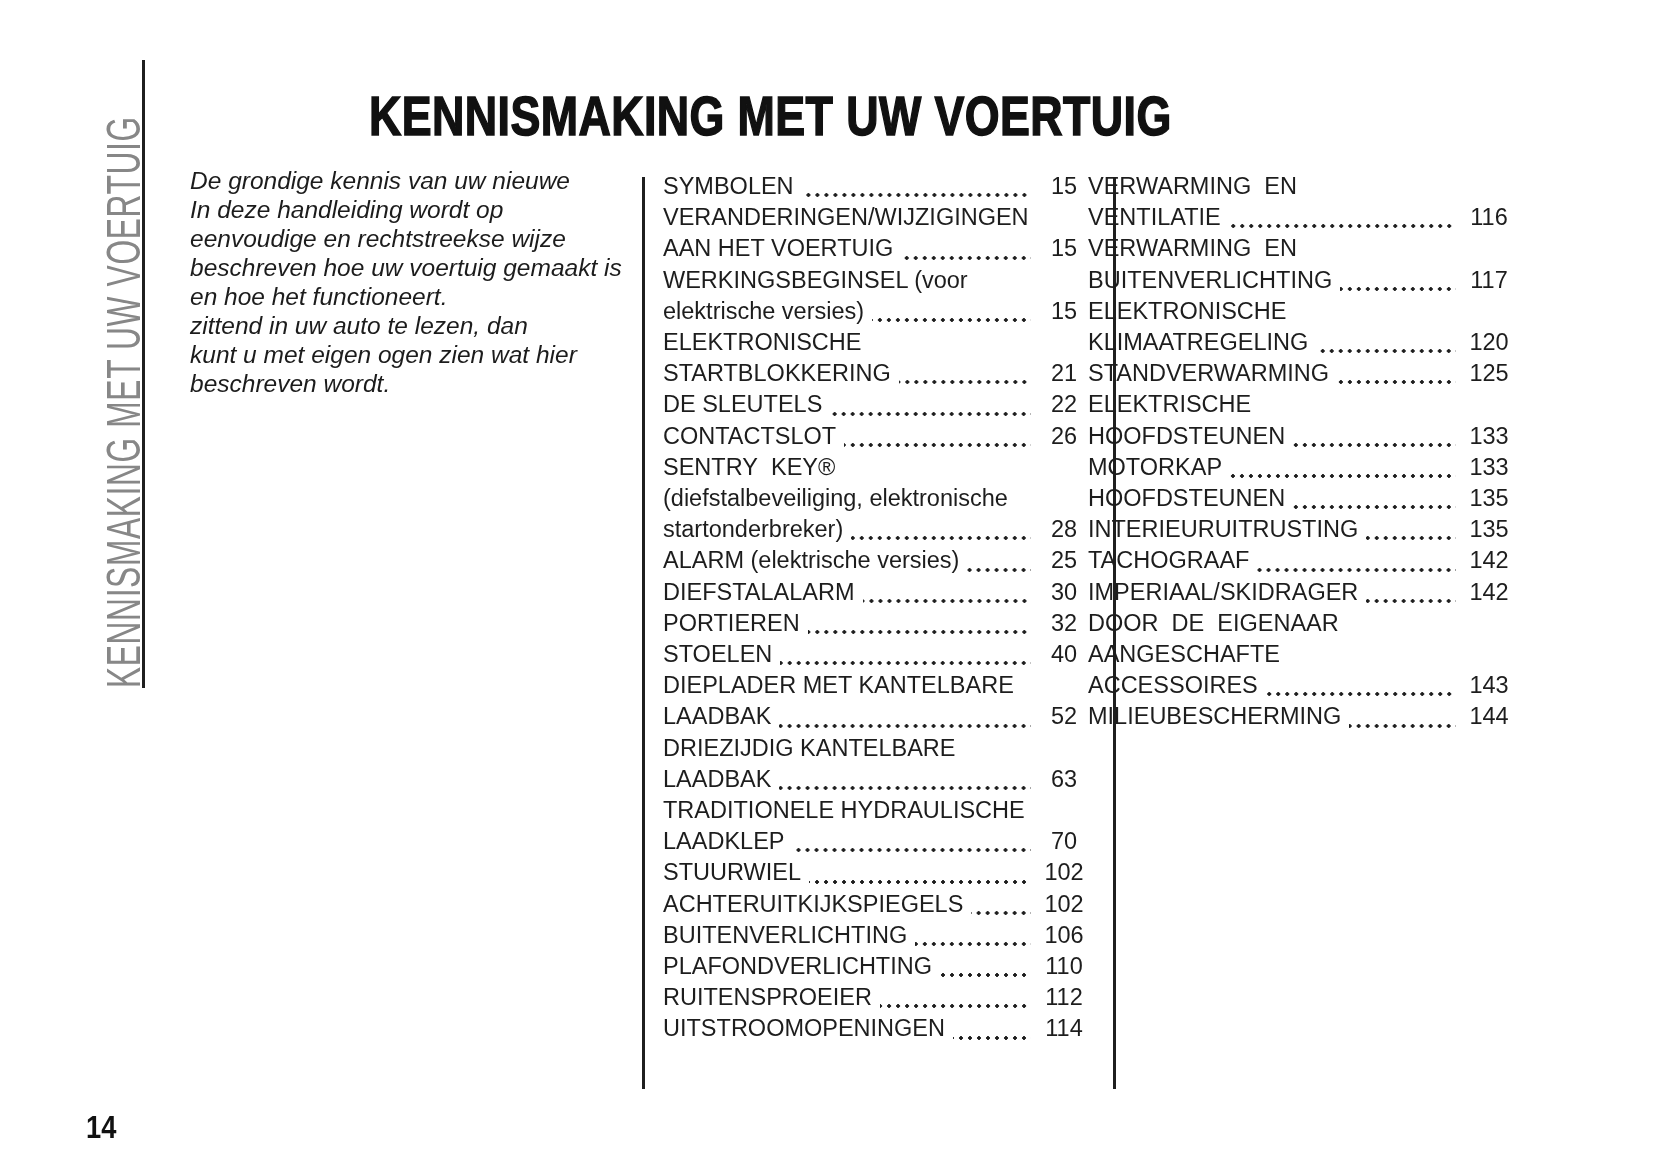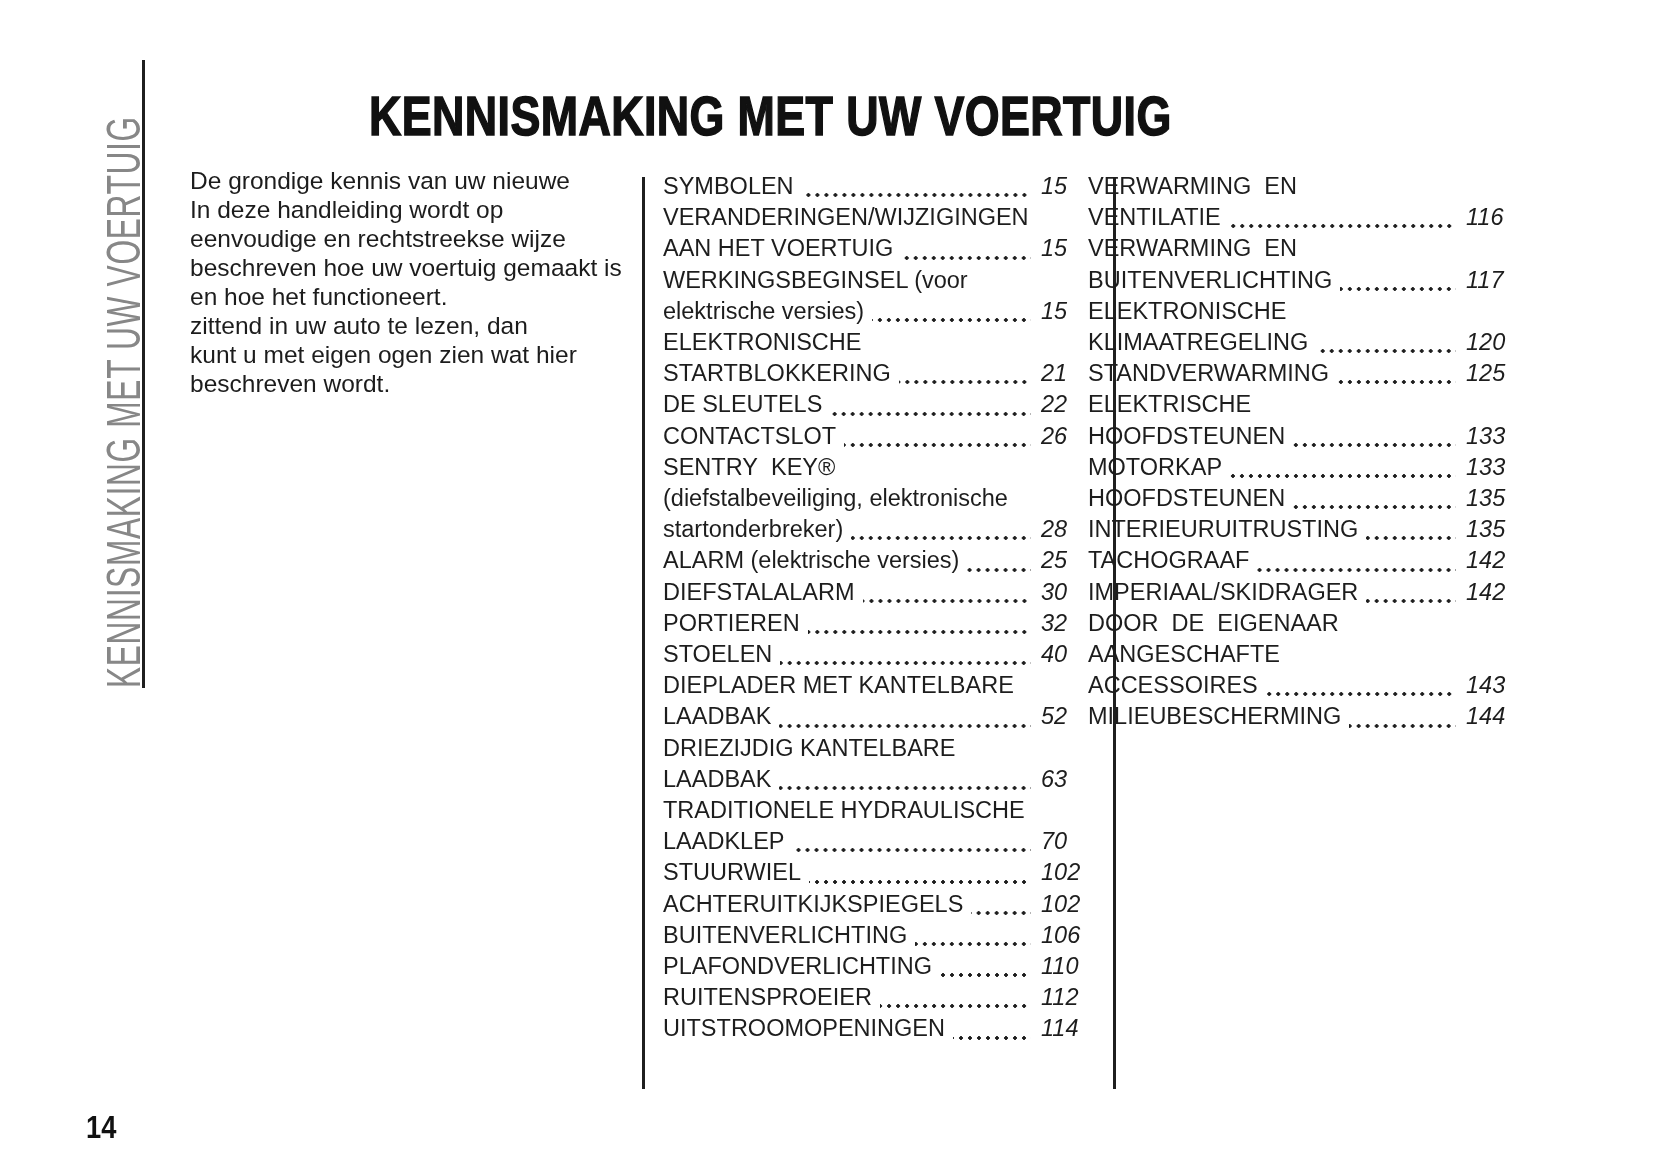--- a/index.html
+++ b/index.html
@@ -32,21 +32,21 @@
     font-size:56px; font-weight:bold; line-height:1.0;
     letter-spacing:0.5px;
     white-space:nowrap;
     transform: scaleX(0.8); transform-origin:0 0;
     color:#111111;
     -webkit-text-stroke:1.5px #111111;
   }
   
   .intro {
     position:absolute; left:190px; top:166px;
-    font-size:24.5px; 
+    font-size:24.5px; font-style:italic;
     line-height:29px; color:#1c1c1c;
     white-space:nowrap;
   }
   
   .divider {
     position:absolute; top:177px;
     width:2.5px; height:912px; background:#1f1f1f;
   }
   .divider.d1 { left:642px; }
   .divider.d2 { left:1113px; }
@@ -63,21 +63,21 @@
   .leader {
     flex:1 1 14px; height:4px;
     align-self:flex-end;
     margin:0 10px 5px 8px;
     background-image: radial-gradient(circle at 2px 2px, #1d1d1d 1.55px, rgba(0,0,0,0) 1.95px);
     background-size:9px 4px;
     background-repeat:repeat-x;
     background-position:right bottom;
     min-width:10px;
   }
-  .toc-page { flex:none; width:46px; text-align:left;font-style:italic; }
+  .toc-page { flex:none; width:46px; text-align:center; }
   
   .page-number {
     position:absolute; left:86px; top:1112px;
     font-size:31px; font-weight:bold; line-height:1;
     transform:scaleX(0.88); transform-origin:0 0;
     color:#111111;
   }
 </style>
 </head>
 <body>

